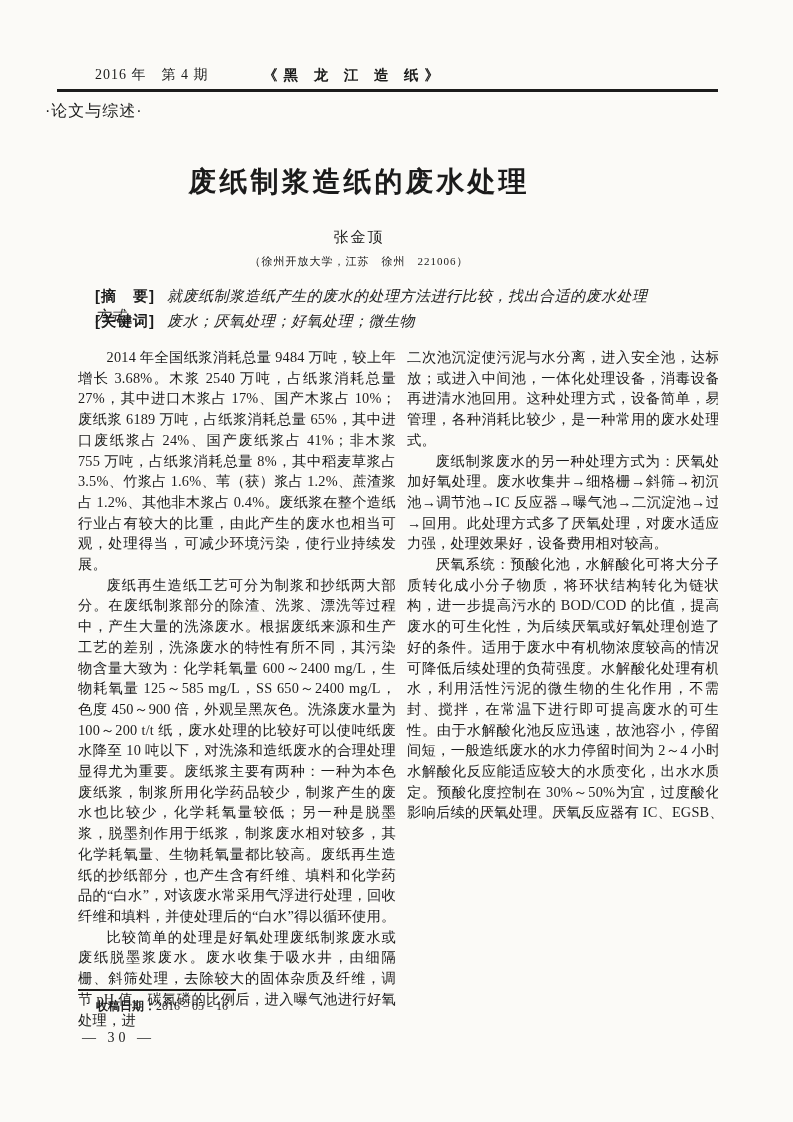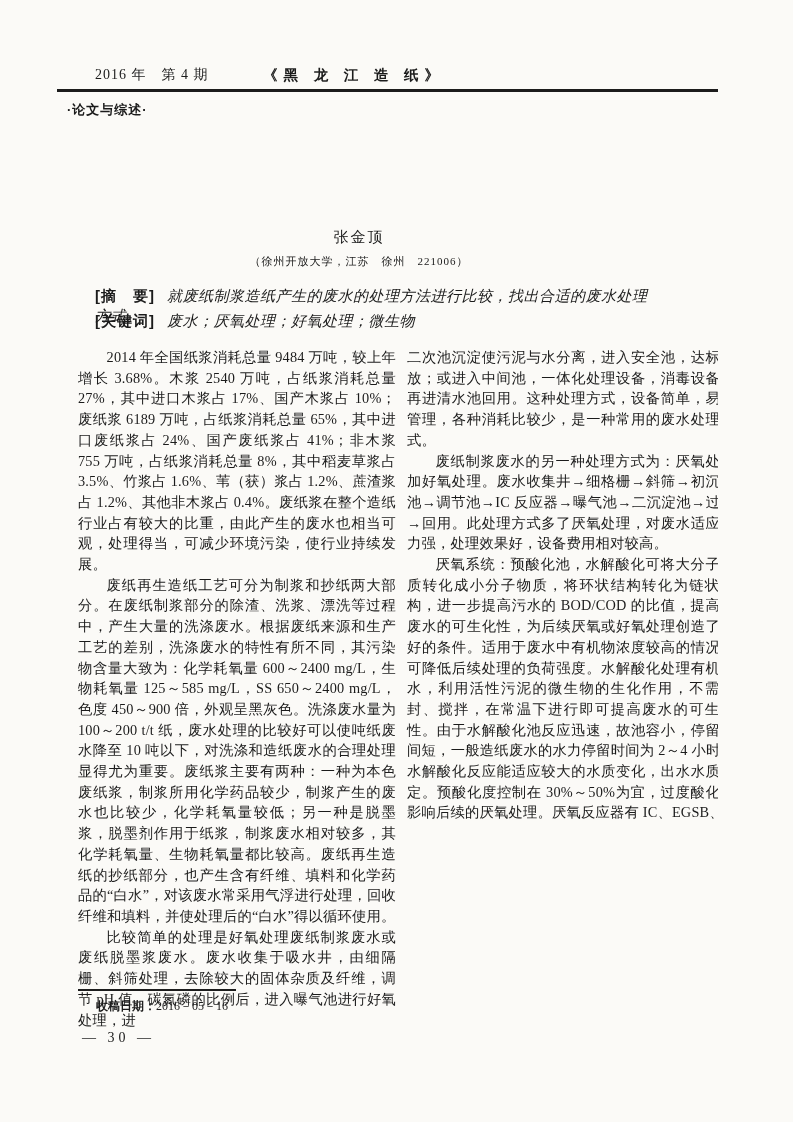--- a/index.html
+++ b/index.html
@@ -22,23 +22,23 @@
     position:absolute;left:0;right:20px;top:66px;
     text-align:center;font-size:14.5px;font-weight:bold;
     letter-spacing:6px;
     padding-left:10px;
   }
   .hdr-rule{
     position:absolute;left:57px;top:89px;width:680px;height:2.5px;
     background:#1c1c1c;
   }
   .section-label{
-    position:absolute;left:67px;top:101px;
+    position:absolute;left:45px;top:101px;
     font-family:"Liberation Sans", sans-serif;
-    font-size:13px;font-weight:bold;letter-spacing:1px;
+    font-size:16px;font-weight:normal;letter-spacing:1px;
   }
 
   
   .art-title{
     position:absolute;left:0;right:0;top:163px;
     text-align:center;
     font-size:28px;font-weight:bold;letter-spacing:3px;
   }
   .art-author{
     position:absolute;left:0;right:0;top:228px;
@@ -97,20 +97,21 @@
 </head>
 <body>
 
 <div class="page">
 
   <div class="hdr-issue">2016 年　第 4 期</div>
   <div class="hdr-journal">《黑 龙 江 造 纸》</div>
   <div class="hdr-rule"></div>
   <div class="section-label">·论文与综述·</div>
 
+  <div class="art-title">废纸制浆造纸的废水处理</div>
   <div class="art-author">张金顶</div>
   <div class="art-affil">（徐州开放大学，江苏　徐州　221006）</div>
 
   <div class="abs-row abs-abstract">
     <span class="abs-label">[摘　要]</span><span class="abs-text">就废纸制浆造纸产生的废水的处理方法进行比较，找出合适的废水处理方式。</span>
   </div>
   <div class="abs-row abs-keywords">
     <span class="abs-label">[关键词]</span><span class="abs-text">废水；厌氧处理；好氧处理；微生物</span>
   </div>
 

